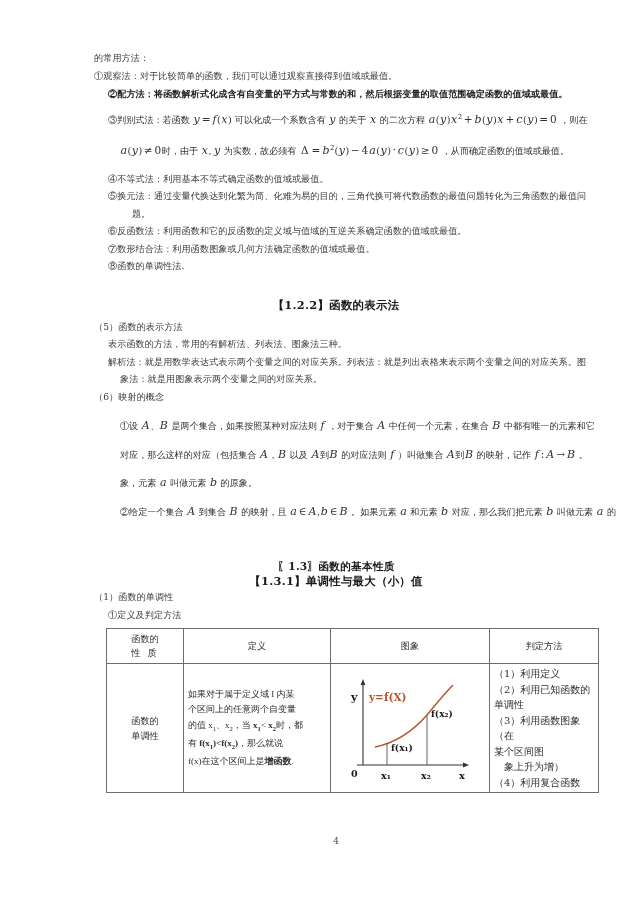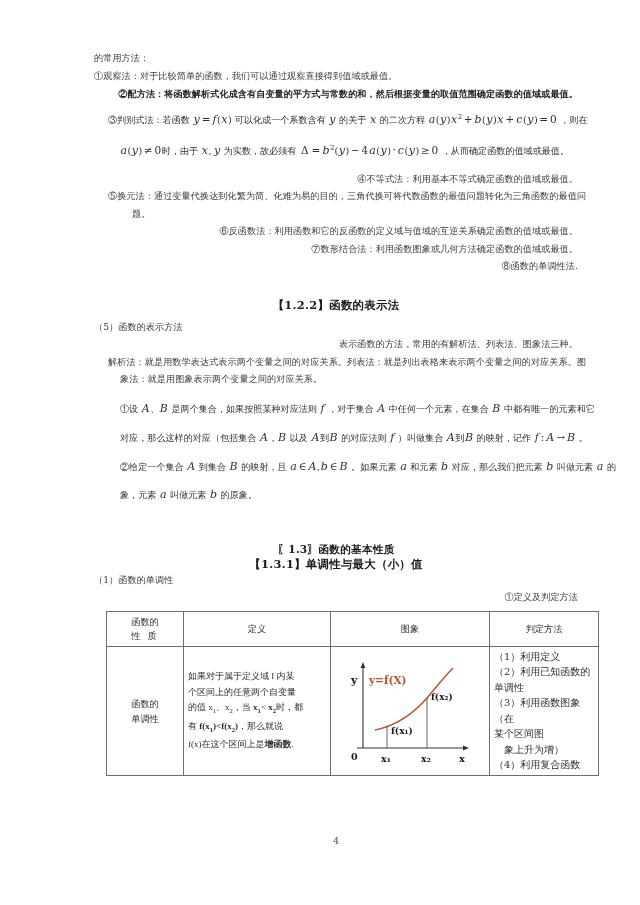--- a/index.html
+++ b/index.html
@@ -30,21 +30,21 @@
   }
 
   
   .line {
     font-size: 9.1px;
     line-height: 17.5px;
     color: #3a3a3a;
     white-space: nowrap;
     letter-spacing: 0.1px;
   }
-  .indent1 { padding-left: 14px; text-align: right; }
+  .indent1 { padding-left: 14px; }
   .indent2 { padding-left: 26px; }
   .indent3 { padding-left: 38px; }
   .bold { font-weight: bold; color: #222; }
 
   
   .mathline {
     font-size: 9.6px;
     line-height: 28px;
     color: #303030;
     white-space: nowrap;
@@ -189,20 +189,21 @@
     <div class="gap-m"></div>
 
     <div class="heading">【1.2.2】函数的表示法</div>
 
     <div class="gap-xs"></div>
 
     <div class="line">（5）函数的表示方法</div>
     <div class="line indent1">表示函数的方法，常用的有解析法、列表法、图象法三种。</div>
     <div class="line indent1">解析法：就是用数学表达式表示两个变量之间的对应关系。列表法：就是列出表格来表示两个变量之间的对应关系。图</div>
     <div class="line indent2">象法：就是用图象表示两个变量之间的对应关系。</div>
+    <div class="line">（6）映射的概念</div>
 
     <div class="gap-xs"></div>
 
     <div class="mathline indent2">
       <span class="cn">①</span><span class="cn">设</span>
       <span class="mi">A</span><span class="cn">、</span><span class="mi">B</span>
       <span class="cn">是两个集合，如果按照某种对应法则</span>
       <span class="mi">f</span>
       <span class="cn">，对于集合</span>
       <span class="mi">A</span>
@@ -217,44 +218,44 @@
       <span class="mi">A</span><span class="cn">到</span><span class="mi">B</span>
       <span class="cn">的对应法则</span>
       <span class="mi">f</span>
       <span class="cn">）叫做集合</span>
       <span class="mi">A</span><span class="cn">到</span><span class="mi">B</span>
       <span class="cn">的映射，记作</span>
       <span class="mi">f</span><span class="mop">:</span><span class="mi">A</span><span class="mop">→</span><span class="mi">B</span>
       <span class="cn">。</span>
     </div>
 
+    <div class="mathline indent2">
+      <span class="cn">象，元素</span>
+      <span class="mi">a</span>
+      <span class="cn">叫做元素</span>
+      <span class="mi">b</span>
+      <span class="cn">的原象。</span>
+    </div>
     <div class="mathline indent2">
       <span class="cn">②</span><span class="cn">给定一个集合</span>
       <span class="mi">A</span>
       <span class="cn">到集合</span>
       <span class="mi">B</span>
       <span class="cn">的映射，且</span>
       <span class="mi">a</span><span class="mop">∈</span><span class="mi">A</span>,<span class="mi">b</span><span class="mop">∈</span><span class="mi">B</span>
       <span class="cn">。如果元素</span>
       <span class="mi">a</span>
       <span class="cn">和元素</span>
       <span class="mi">b</span>
       <span class="cn">对应，那么我们把元素</span>
       <span class="mi">b</span>
       <span class="cn">叫做元素</span>
       <span class="mi">a</span>
       <span class="cn">的</span>
     </div>
-    <div class="mathline indent2">
-      <span class="cn">象，元素</span>
-      <span class="mi">a</span>
-      <span class="cn">叫做元素</span>
-      <span class="mi">b</span>
-      <span class="cn">的原象。</span>
-    </div>
 
     <div class="gap-l"></div>
 
     <div class="heading-sm">〖1.3〗函数的基本性质</div>
     <div class="heading">【1.3.1】单调性与最大（小）值</div>
 
     <div class="line">（1）函数的单调性</div>
     <div class="line indent1">①定义及判定方法</div>
 
     <div class="tbl-wrap">

